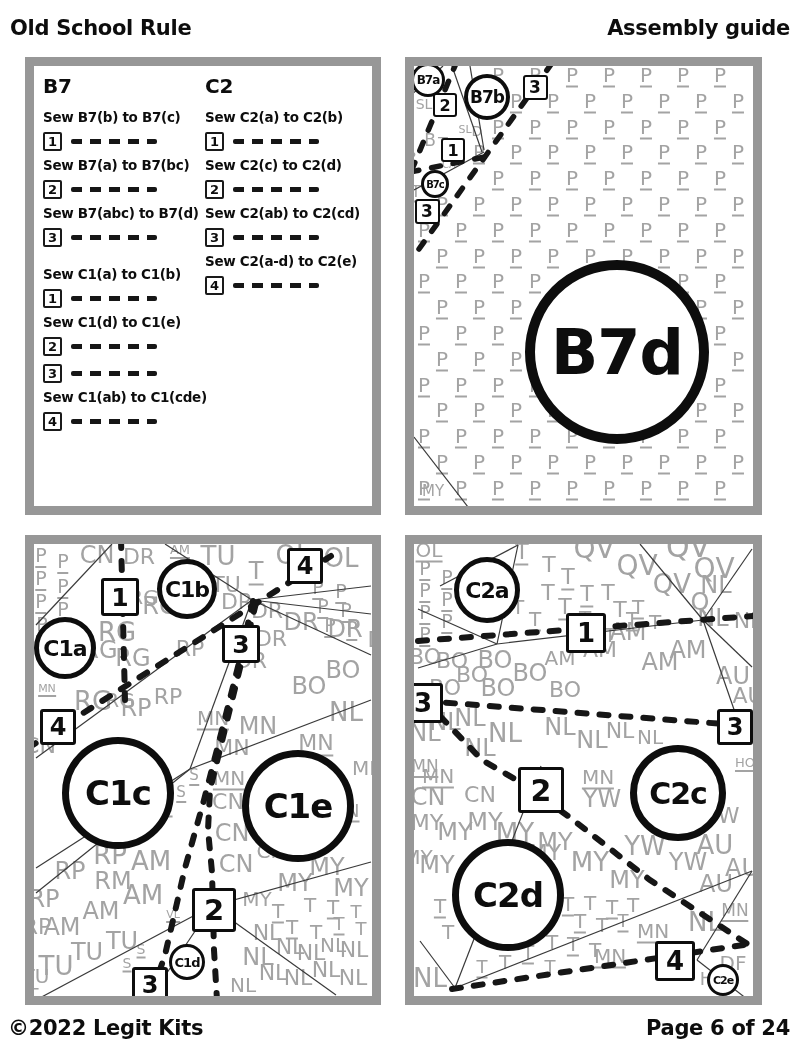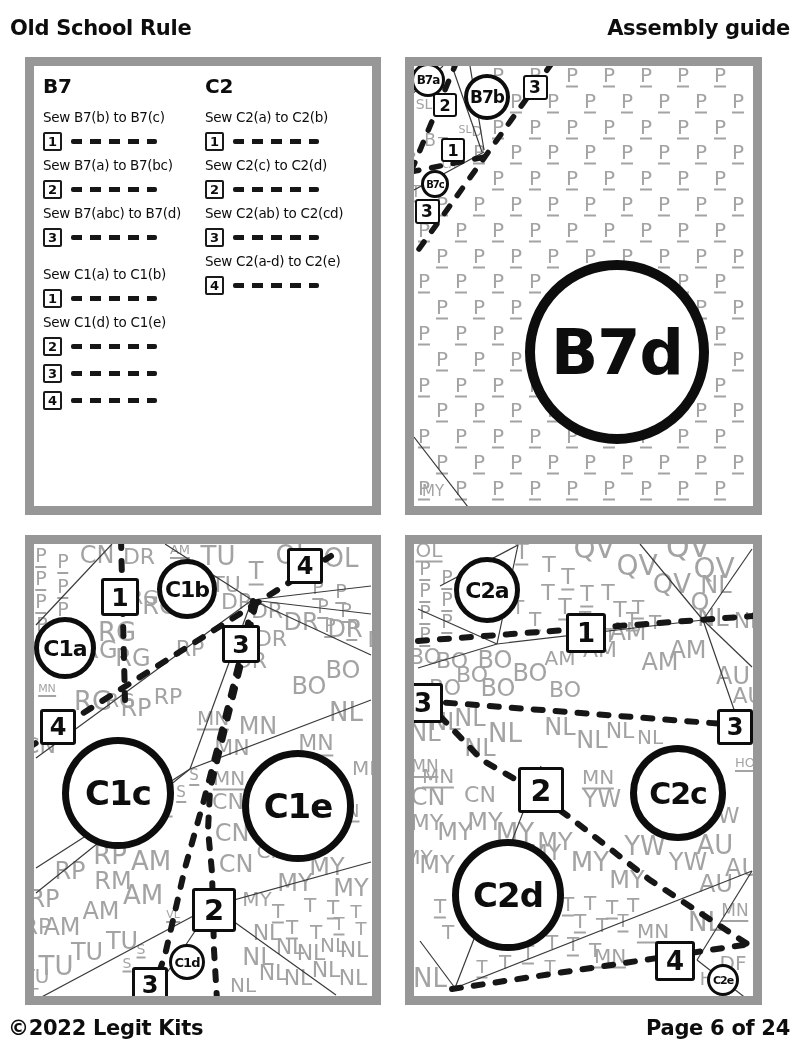--- a/index.html
+++ b/index.html
@@ -17,21 +17,21 @@
   #panel-c2{left:405px;top:535px;width:357px;height:470px;}
   .bg-letter{position:absolute;transform:translate(-50%,-50%);color:#a3a3a3;line-height:1;white-space:nowrap;z-index:1;}
   .bg-letter.u{border-bottom:2px solid #a3a3a3;padding-bottom:1px;}
   svg.lines{position:absolute;left:0;top:0;z-index:2;}
   .circle{position:absolute;background:#fff;border-style:solid;border-color:#0d0d0d;border-radius:50%;
           display:flex;align-items:center;justify-content:center;font-weight:bold;z-index:3;box-sizing:border-box;letter-spacing:-1px;}
   .numbox{position:absolute;background:#fff;border-style:solid;border-color:#0d0d0d;display:flex;align-items:center;justify-content:center;
           font-weight:bold;z-index:4;box-sizing:border-box;border-radius:3px;}
   .sec{position:absolute;width:166px;}
   .sec-title{font-size:20px;font-weight:bold;line-height:24px;margin-bottom:9px;letter-spacing:-0.3px;}
-  .step-label{font-size:13.5px;font-weight:normal;line-height:21px;letter-spacing:-0.3px;white-space:nowrap;}
+  .step-label{font-size:13.5px;font-weight:bold;line-height:21px;letter-spacing:-0.3px;white-space:nowrap;}
   .step-row{height:27px;display:flex;align-items:center;}
   .step-box{width:19px;height:19px;border:2.5px solid #1a1a1a;box-sizing:border-box;display:flex;align-items:center;justify-content:center;
             font-size:13px;font-weight:bold;border-radius:2px;background:#fff;}
   .step-dash{height:5px;width:86px;margin-left:9px;background:repeating-linear-gradient(90deg,#161616 0 11px,transparent 11px 19px);border-radius:2px;}
 </style>
 </head>
 <body>
 
 <div class="hdr" id="hdr-title">Old School Rule</div>
 <div class="hdr" id="hdr-sub">Assembly guide</div>
@@ -63,20 +63,21 @@
       </div>
       <div class="step-label">Sew C1(d) to C1(e)</div>
       <div class="step-row">
         <div class="step-box">2</div>
         <div class="step-dash"></div>
       </div>
       <div class="step-row">
         <div class="step-box">3</div>
         <div class="step-dash"></div>
       </div>
+      <div class="step-label">Sew C1(ab) to C1(cde)</div>
       <div class="step-row">
         <div class="step-box">4</div>
         <div class="step-dash"></div>
       </div>
     </div>
     <div class="sec" style="left: 171px; top: 8px;">
       <div class="sec-title">C2</div>
       <div class="step-label">Sew C2(a) to C2(b)</div>
       <div class="step-row">
         <div class="step-box">1</div>

